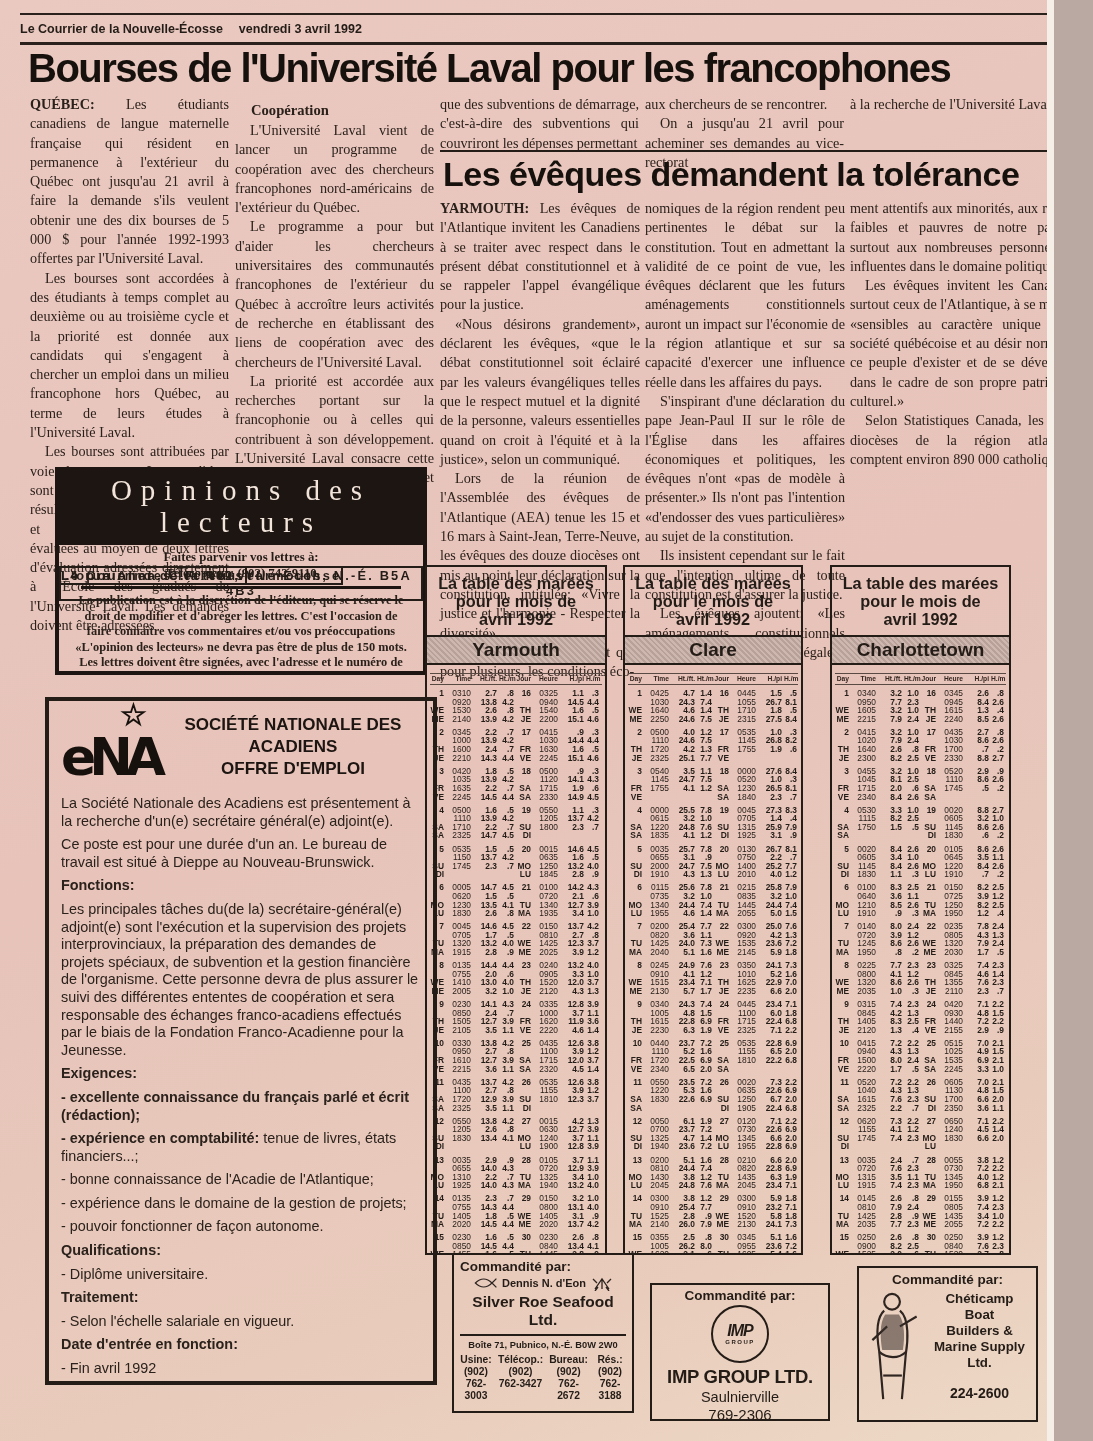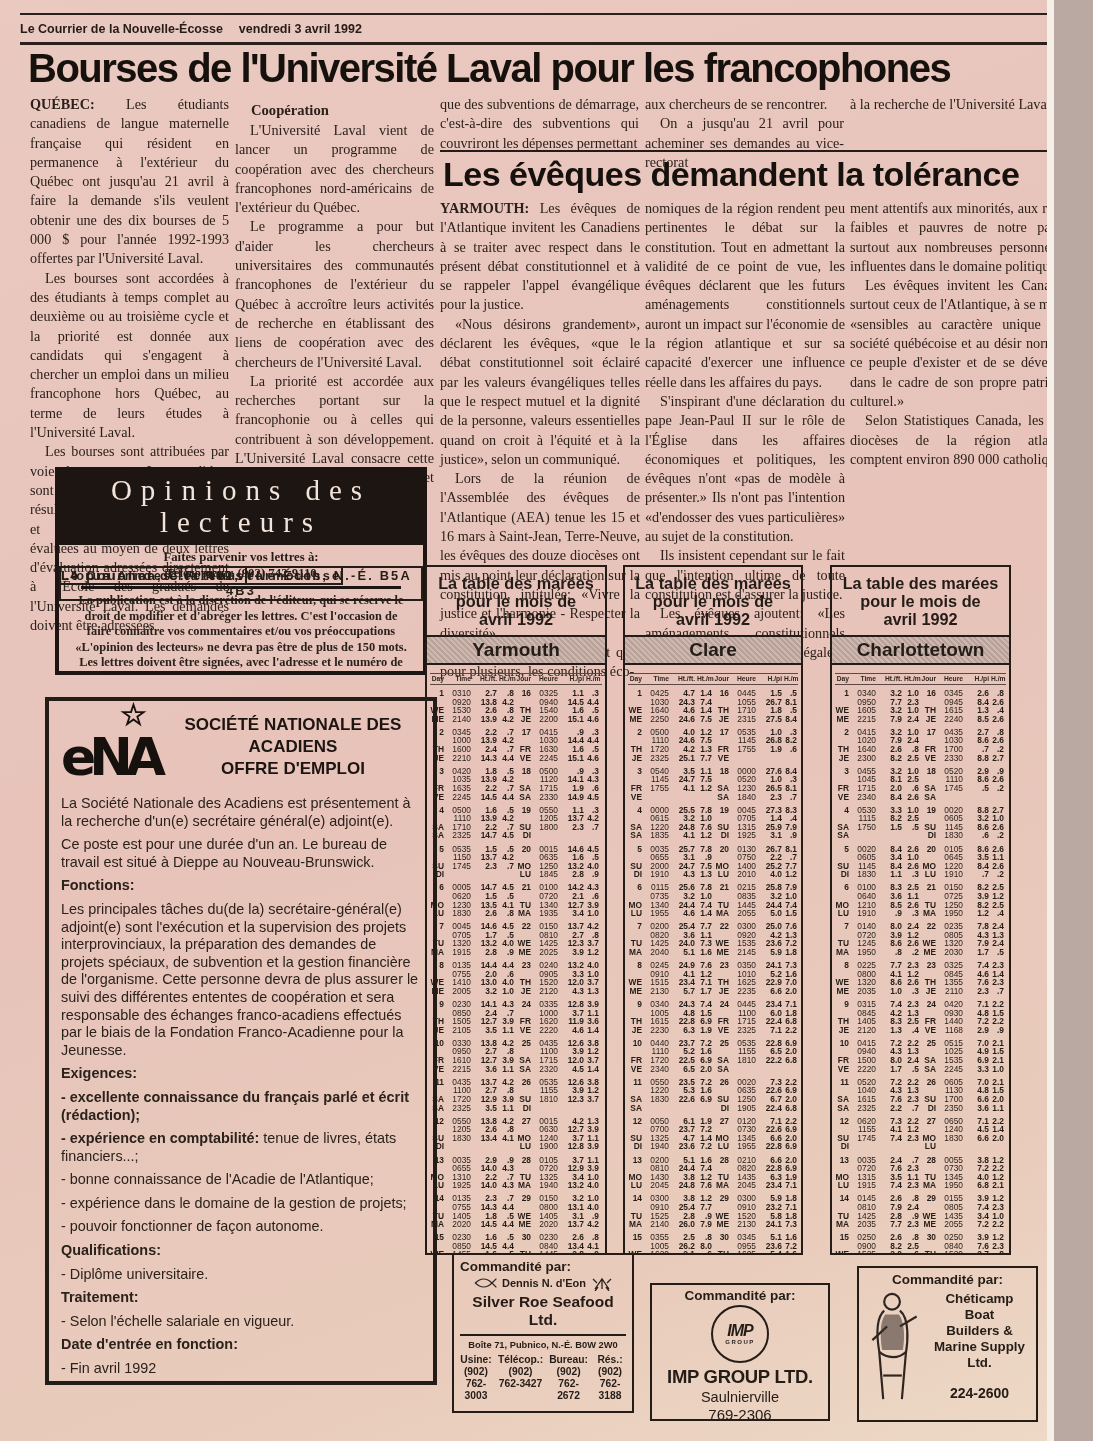--- a/index.html
+++ b/index.html
@@ -1878,21 +1878,21 @@
               <span class="tc c5">1440</span>
               <span class="tc c6">7.2</span>
               <span class="tc c7">2.2</span>
             </div>
             <div class="tide-row">
               <span class="tc c0">JE</span>
               <span class="tc c1">2120</span>
               <span class="tc c2">1.3</span>
               <span class="tc c3">.4</span>
               <span class="tc c4">VE</span>
-              <span class="tc c5">1168</span>
+              <span class="tc c5">2155</span>
               <span class="tc c6">2.9</span>
               <span class="tc c7">.9</span>
             </div>
           </div>
           <div class="tide-group">
             <div class="tide-row">
               <span class="tc c0">10</span>
               <span class="tc c1">0415</span>
               <span class="tc c2">7.2</span>
               <span class="tc c3">2.2</span>

